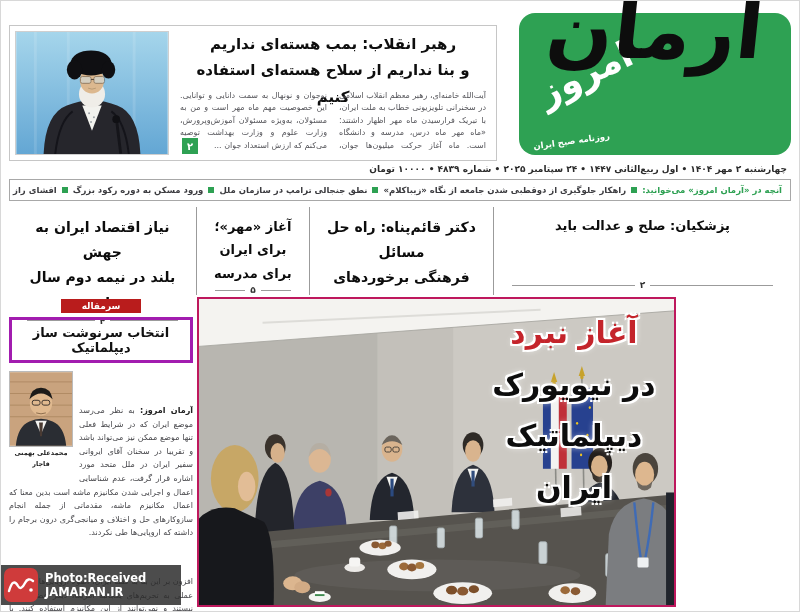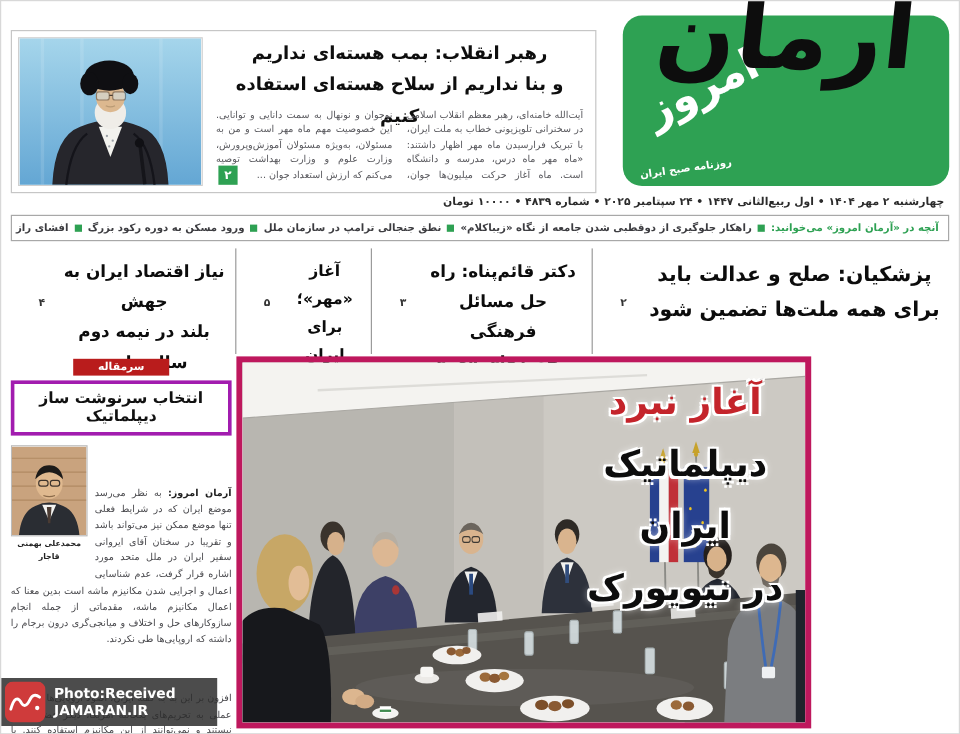--- a/index.html
+++ b/index.html
@@ -40,24 +40,24 @@
   .dateline { position:absolute; right:12px; top:163px; direction:rtl; font-size:9px; font-weight:bold; color:#2b2b2b; }
   
   .highlights { position:absolute; left:8px; right:8px; top:178px; height:22px; border:1px solid #a8a8a8;
     background:#fff; display:flex; direction:rtl; align-items:center; gap:5px; padding:0 8px;
     font-size:8.5px; white-space:nowrap; overflow:hidden; }
   .hl-label { color:#2ea153; font-weight:bold; }
   .hl-bullet { width:6px; height:6px; background:#2ea153; flex:0 0 auto; }
   .hl-item { color:#3c3c40; font-weight:bold; }
   
   .headline-row { position:absolute; left:8px; right:8px; top:206px; height:88px; display:flex; direction:rtl; }
-  .hcell { display:flex; flex-direction:row; justify-content:space-between; padding:8px 8px 2px; }
+  .hcell { display:flex; flex-direction:column; justify-content:space-between; padding:8px 8px 2px; }
   .hcell + .hcell { border-right:1px solid #9b9b9b; }
   .hcell-title { direction:rtl; text-align:center; font-weight:bold; color:#0c0c0c; font-size:14px; line-height:1.8; }
-  .hcell-0 { flex:0 0 38%; } .hcell-0 .hcell-title { font-size:17px; line-height:1.7; }
+  .hcell-0 { flex:0 0 38%; } .hcell-0 .hcell-title { font-size:13px; line-height:1.7; }
   .hcell-1 { flex:0 0 23.5%; }
   .hcell-2 { flex:0 0 14.5%; } .hcell-2 .hcell-title { font-size:13px; }
   .hcell-3 { flex:0 0 24%; }
   .hcell-foot { display:flex; align-items:center; gap:5px; padding:0 10px; margin-bottom:3px; }
   .hcell-rule { flex:1; height:1px; background:#9b9b9b; }
   .hcell-num { font-size:9px; color:#333; font-weight:bold; }
   
   .editorial { position:absolute; left:8px; top:298px; width:184px; height:308px; }
   .ed-tag { margin:0 auto; width:80px; background:#b91c1c; color:#fff; text-align:center;
     font-size:9px; font-weight:bold; padding:2px 0; }
@@ -69,21 +69,21 @@
   .ed-photo-wrap svg { display:block; width:64px; height:76px; border:1px solid #bbb; }
   .ed-author { font-size:6.5px; font-weight:bold; text-align:center; color:#222; margin-top:1px; }
   .ed-body p { margin-bottom:4px;margin-top:35px; }
   .ed-lede { font-weight:bold; color:#222; }
   
   .watermark { position:absolute; left:0; bottom:6px; width:180px; height:40px;
     background:rgba(45,45,45,.85); display:flex; align-items:center; gap:7px; padding:3px 6px 3px 3px; z-index:5; }
   .wm-logo { width:34px; height:34px; flex:0 0 auto; }
   .wm-text { color:#fff; font-weight:bold; font-size:11.5px; line-height:1.25; }
   
-  .photo { position:absolute; left:196px; top:296px; width:479px; height:310px; border:5px solid #be185d; overflow:hidden; }
+  .photo { position:absolute; left:196px; top:296px; width:479px; height:310px; border:2px solid #be185d; overflow:hidden; }
   .photo svg.scene { display:block; width:100%; height:100%; }
   .photo-headline { position:absolute; top:8px; right:6px; width:188px; direction:rtl; text-align:center; font-weight:bold; }
   .photo-headline span { display:block; font-size:30px; line-height:1.72; color:#0d0d0d;
     text-shadow:-2px -2px 0 #fff, 2px -2px 0 #fff, -2px 2px 0 #fff, 2px 2px 0 #fff, 0 0 7px #fff; }
   .photo-headline .red { color:#c4242b; }
 </style>
 </head>
 <body>
 
 <div class="page">
@@ -150,21 +150,20 @@
     <span class="hl-item">ورود مسکن به دوره رکود بزرگ</span>
     <span class="hl-bullet"></span>
     <span class="hl-item">افشای راز بنای ۱۵۰۰ ساله در کرمانشاه</span>
 
   </div>
 
   <div class="headline-row">
     <div class="hcell hcell-0">
       <div class="hcell-title">
         <span>پزشکیان: صلح و عدالت باید</span><br>
-        <span>برای همه ملت‌ها تضمین شود</span>
       </div>
       <div class="hcell-foot">
         <span class="hcell-rule"></span>
         <span class="hcell-num">۲</span>
         <span class="hcell-rule"></span>
       </div>
     </div>
     <div class="hcell hcell-1">
       <div class="hcell-title">
         <span>دکتر قائم‌پناه: راه حل مسائل</span><br>
@@ -359,18 +358,18 @@
         <path d="M551,184 Q561,194 571,184 L569,191 Q561,197 553,191 Z" fill="#6e675e"></path>
         <path d="M512,310 L516,238 Q524,206 560,202 Q594,206 598,236 L598,310 Z" fill="#7b7d80"></path>
         <path d="M548,206 Q552,240 556,262" stroke="#3f6bb5" stroke-width="3" fill="none"></path>
         <path d="M572,206 Q568,238 562,262" stroke="#3f6bb5" stroke-width="3" fill="none"></path>
         <rect x="552" y="262" width="14" height="10" rx="1.5" fill="#eef0f2"></rect>
         <rect x="588" y="196" width="10" height="114" fill="#20242c"></rect>
       </g>
     </svg>
     <div class="photo-headline">
       <span class="red">آغاز نبرد</span>
+      <span>در نیویورک</span>
       <span>دیپلماتیک ایران</span>
-      <span>در نیویورک</span>
     </div>
   </div>
 
 </div>
 
 </body></html>

